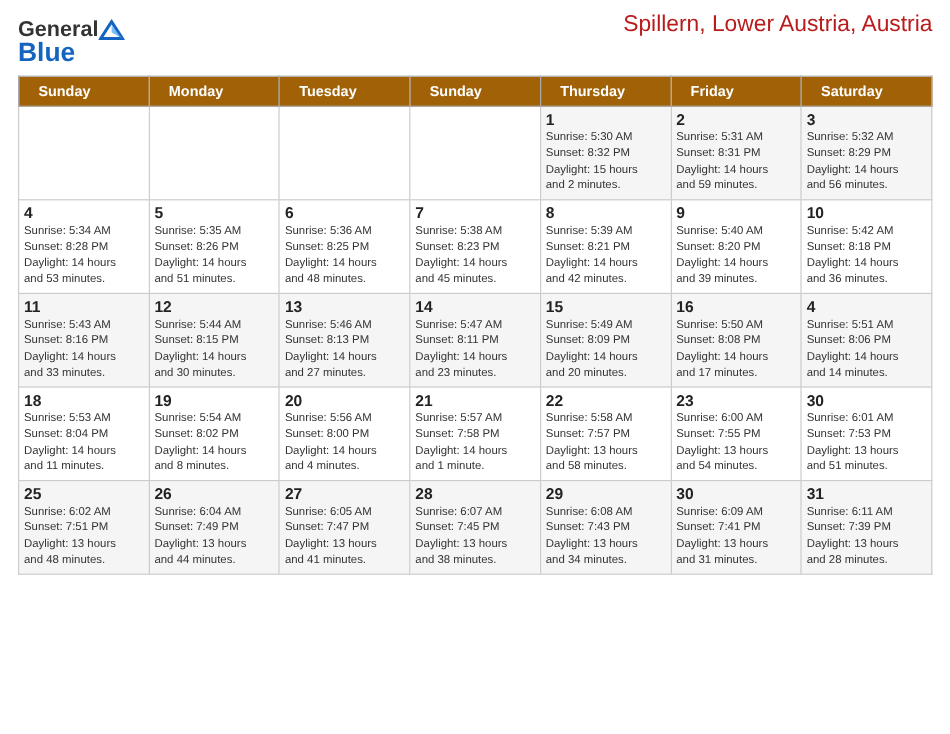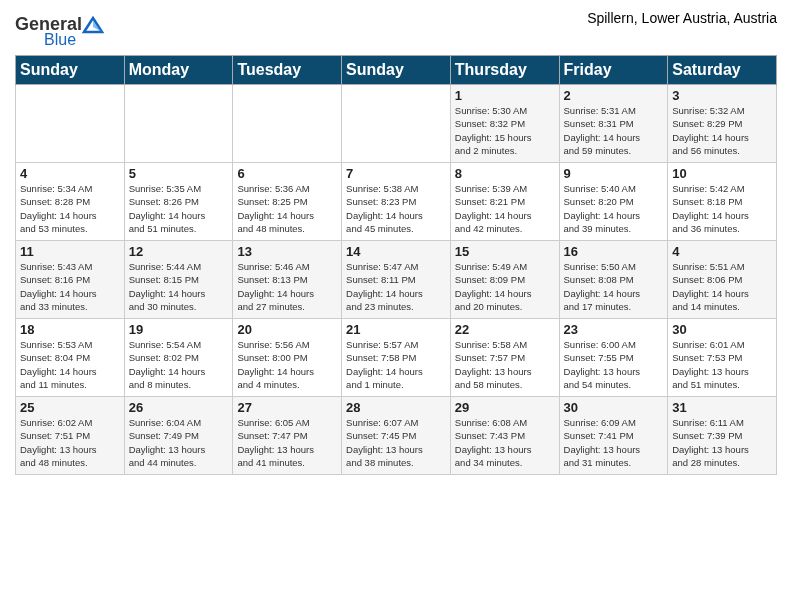--- a/index.html
+++ b/index.html
@@ -28,35 +28,35 @@
     .title-block {
       text-align: right;
     }
     .main-title {
       font-size: 36px;
       font-weight: bold;
       color: #222;
       line-height: 1.1;
     }
     .subtitle {
-      font-size: 14px;
-      color: #000000;
+      font-size: 19px;
+      color: #b91c1c;
       text-align: right;
     }
     table {
       width: 100%;
       border-collapse: collapse;
       table-layout: fixed;
     }
     thead th {
-      background-color: #0c4a6e;
+      background-color: #a16207;
       color: #fff;
-      font-size: 16px;
+      font-size: 12px;
       font-weight: bold;
-      padding: 5px 4px;
+      padding: 5px 16px;
       text-align: left;
       border: 1px solid #aaa;
     }
     tbody td {
       vertical-align: top;
       font-size: 10px;
       color: #222;
       padding: 3px 4px;
       border: 1px solid #ccc;
       height: 78px;
@@ -88,21 +88,21 @@
   <div class="header-row">
     <div class="logo">
     <div style="display:flex;flex-direction:column;align-items:flex-start;">
       <div style="display:flex;align-items:center;">
         <span style="font-size:18px;font-weight:bold;color:#333;">General</span>
         <svg width="22" height="18" viewBox="0 0 22 18">
           <polygon points="2,16 11,2 20,16" fill="none" stroke="#1565c0" stroke-width="2.5"></polygon>
           <polygon points="11,5 20,16 11,11" fill="#42a5f5" opacity="0.7"></polygon>
         </svg>
       </div>
-      <span style="font-size:16px;font-weight:normal;color:#1565c0;margin-top:-4px;margin-left:29px;">Blue</span>
+      <span style="font-size:22px;font-weight:bold;color:#1565c0;margin-top:-4px;">Blue</span>
     </div>
   </div>
     <div class="title-block">
       <div class="subtitle">Spillern, Lower Austria, Austria</div>
     </div>
   </div>
 
   <table>
     <thead>
       <tr>

